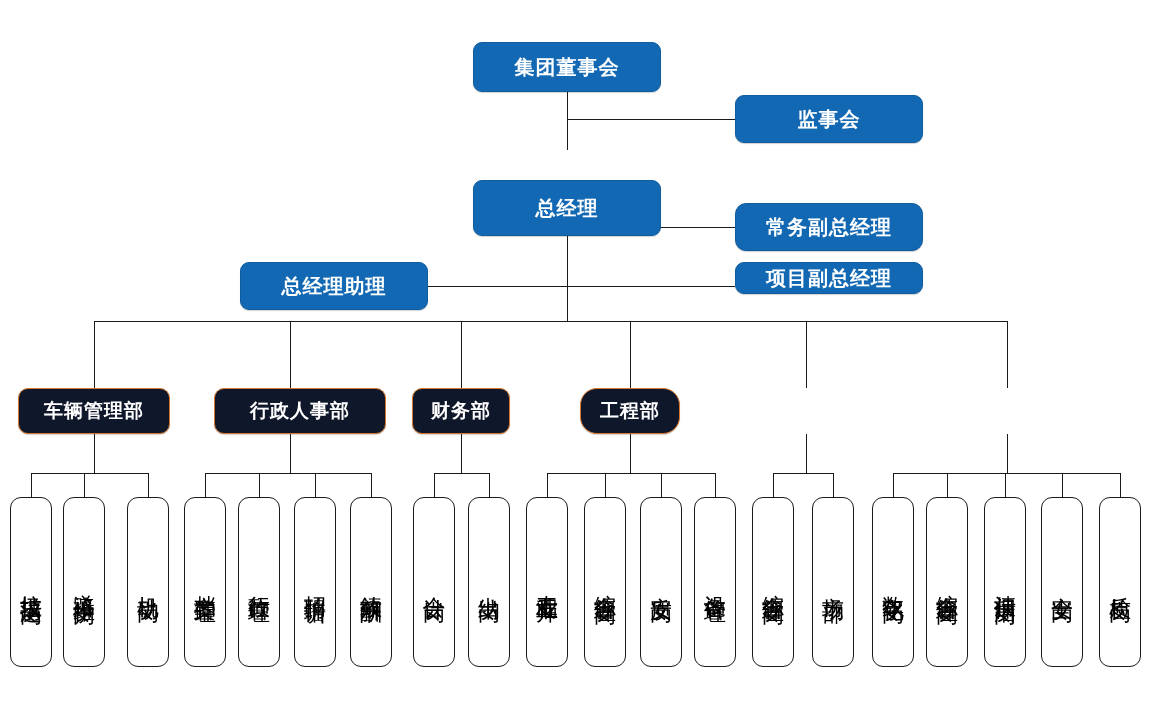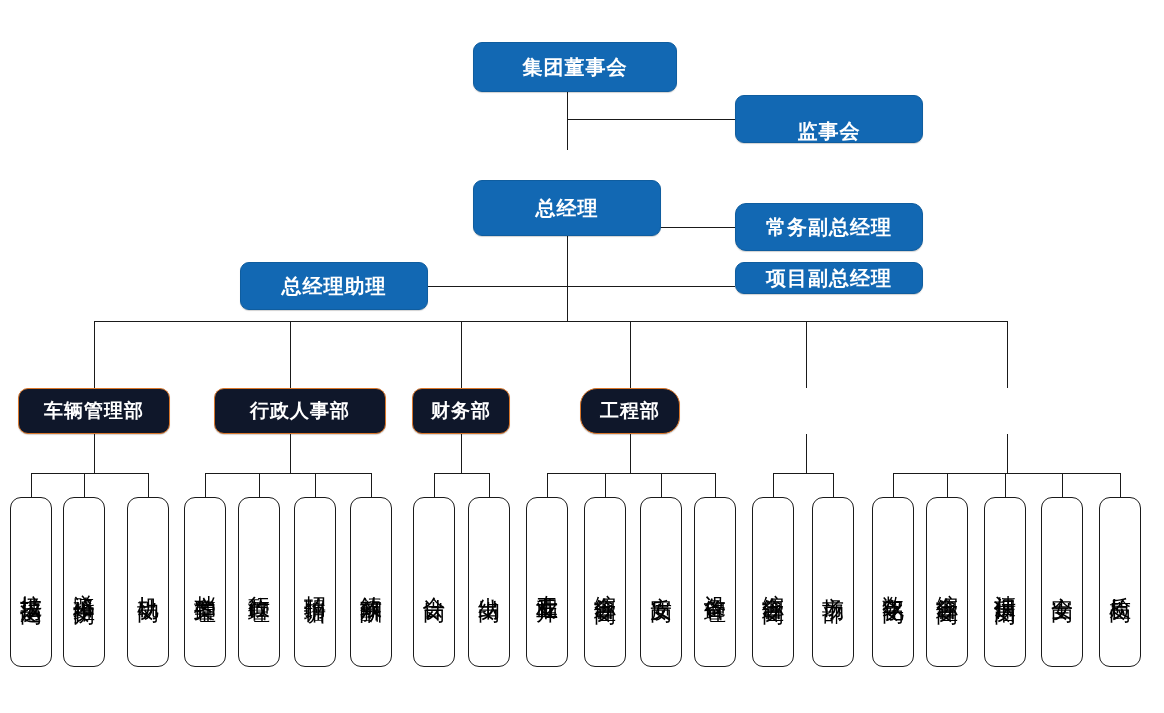--- a/index.html
+++ b/index.html
@@ -69,24 +69,24 @@
 </head>
 <body>
 
 <div id="chart">
     <div class="line vline" style="left: 567px; top: 92px; height: 58px; width: 1px;"></div>
     <div class="line hline" style="left: 567px; top: 119px; width: 168px; height: 1px;"></div>
     <div class="line vline" style="left: 567px; top: 199px; height: 122px; width: 1px;"></div>
     <div class="line hline" style="left: 567px; top: 227px; width: 168px; height: 1px;"></div>
     <div class="line hline" style="left: 567px; top: 286px; width: 168px; height: 1px;"></div>
     <div class="line hline" style="left: 428px; top: 286px; width: 139px; height: 1px;"></div>
-    <div class="node blue" style="left: 473px; top: 42px; width: 204px; height: 50px;">
+    <div class="node blue" style="left: 473px; top: 42px; width: 188px; height: 50px;">
       <span>集团董事会</span>
     </div>
-    <div class="node blue" style="left: 735px; top: 95px; width: 188px; height: 48px; align-items: flex-end;">
+    <div class="node blue" style="left: 735px; top: 95px; width: 188px; height: 48px;">
       <span>监事会</span>
     </div>
     <div class="node blue" style="left: 473px; top: 150px; width: 188px; height: 56px; margin-top: 30px;">
       <span>总经理</span>
     </div>
     <div class="node blue" style="left: 735px; top: 203px; width: 188px; height: 48px; border-radius: 11px;">
       <span>常务副总经理</span>
     </div>
     <div class="node blue" style="left: 735px; top: 262px; width: 188px; height: 32px;">
       <span>项目副总经理</span>

